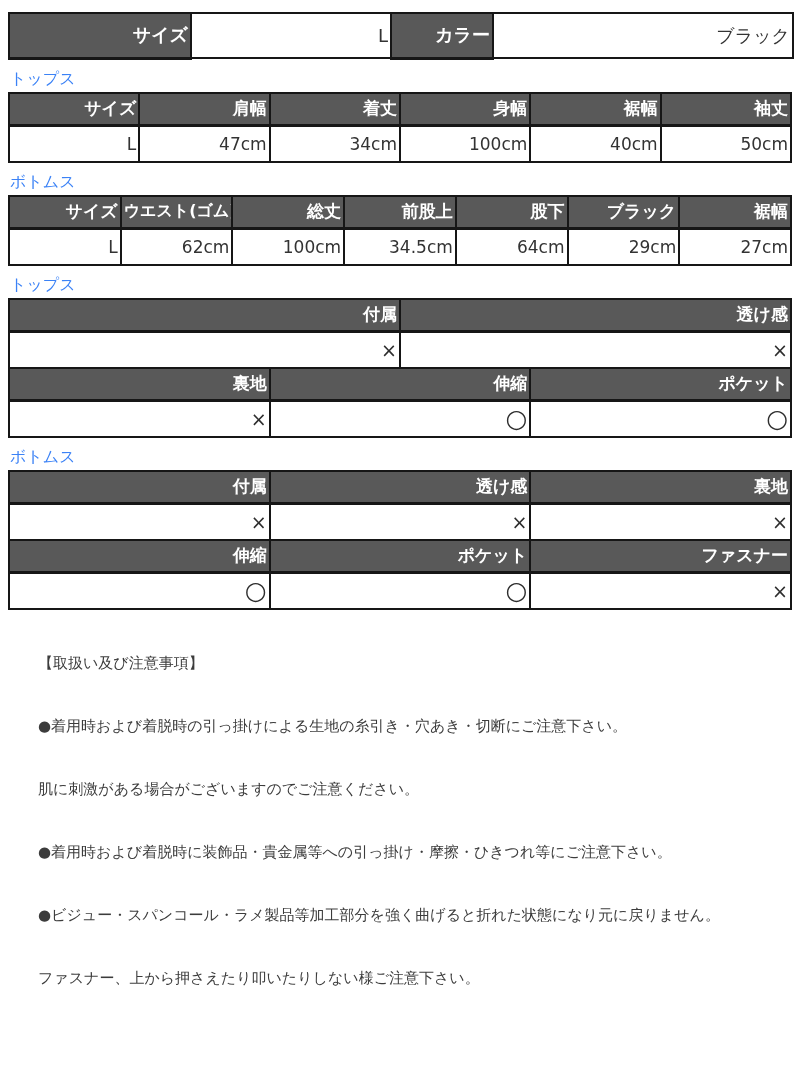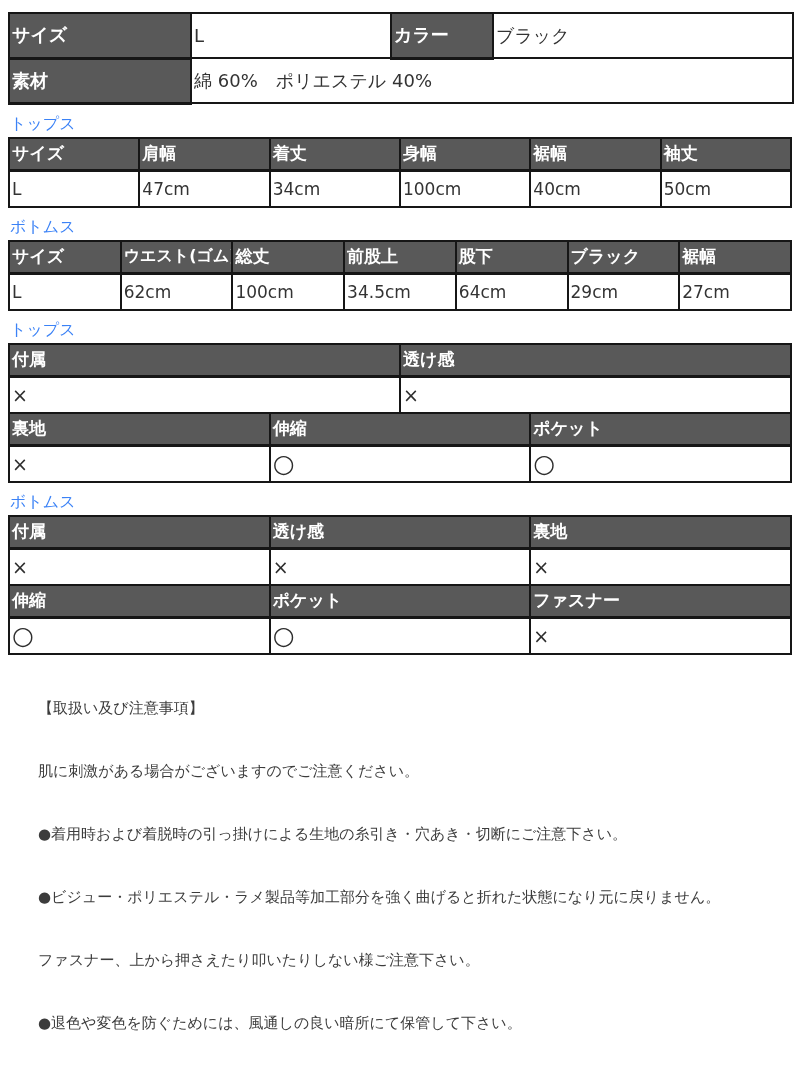--- a/index.html
+++ b/index.html
@@ -11,21 +11,21 @@
   }
   .page { padding: 12px 8px 0 8px; width: 800px; }
 
   table {
     border-collapse: collapse;
     width: 784px;
     table-layout: fixed;
   }
   th, td {
     border: 2px solid #161616;
-    text-align: left;
+    text-align: right;
     vertical-align: middle;
     overflow: hidden;
     white-space: nowrap;
     padding: 0 2px;
   }
   th {
     background: #595959;
     color: #ffffff;
     font-weight: bold;
     font-size: 17px;
@@ -77,24 +77,20 @@
         <col style="width:102px">
         <col style="width:300px">
       </colgroup>
     <tbody>
         <tr>
       <th>サイズ</th>
       <td>L</td>
       <th>カラー</th>
       <td>ブラック</td>
     </tr>
-    <tr>
-      <th>素材</th>
-      <td colspan="3">綿 60%　ポリエステル 40%</td>
-    </tr>
   </tbody>
     </table>
 
   <div class="section-label">トップス</div>
   <table>
     <tbody>
         <tr>
       <th>サイズ</th>
       <th>肩幅</th>
       <th>着丈</th>
@@ -190,20 +186,20 @@
     <tr>
       <td class="mark circle">○</td>
       <td class="mark circle">○</td>
       <td class="mark">×</td>
     </tr>
   </tbody>
     </table>
 
   <div class="notes">
     <div>【取扱い及び注意事項】</div>
+    <div>●着用時および着脱時の引っ掛けによる生地の糸引き・穴あき・切断にご注意下さい。</div>
     <div>肌に刺激がある場合がございますのでご注意ください。</div>
-    <div>●着用時および着脱時の引っ掛けによる生地の糸引き・穴あき・切断にご注意下さい。</div>
-    <div>●ビジュー・ポリエステル・ラメ製品等加工部分を強く曲げると折れた状態になり元に戻りません。</div>
+    <div>●着用時および着脱時に装飾品・貴金属等への引っ掛け・摩擦・ひきつれ等にご注意下さい。</div>
+    <div>●ビジュー・スパンコール・ラメ製品等加工部分を強く曲げると折れた状態になり元に戻りません。</div>
     <div>ファスナー、上から押さえたり叩いたりしない様ご注意下さい。</div>
-    <div>●退色や変色を防ぐためには、風通しの良い暗所にて保管して下さい。</div>
   </div>
 
 </div>
 
 </body></html>

